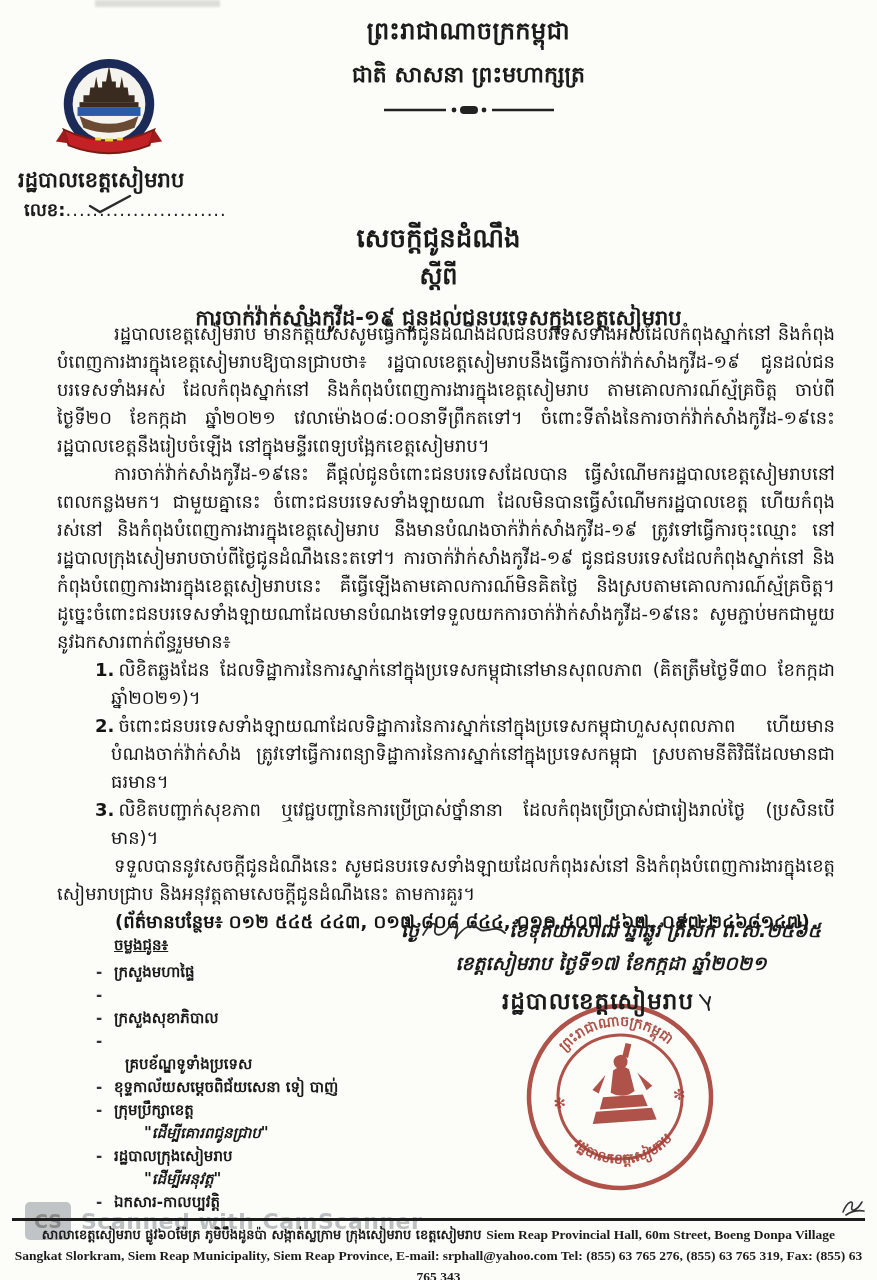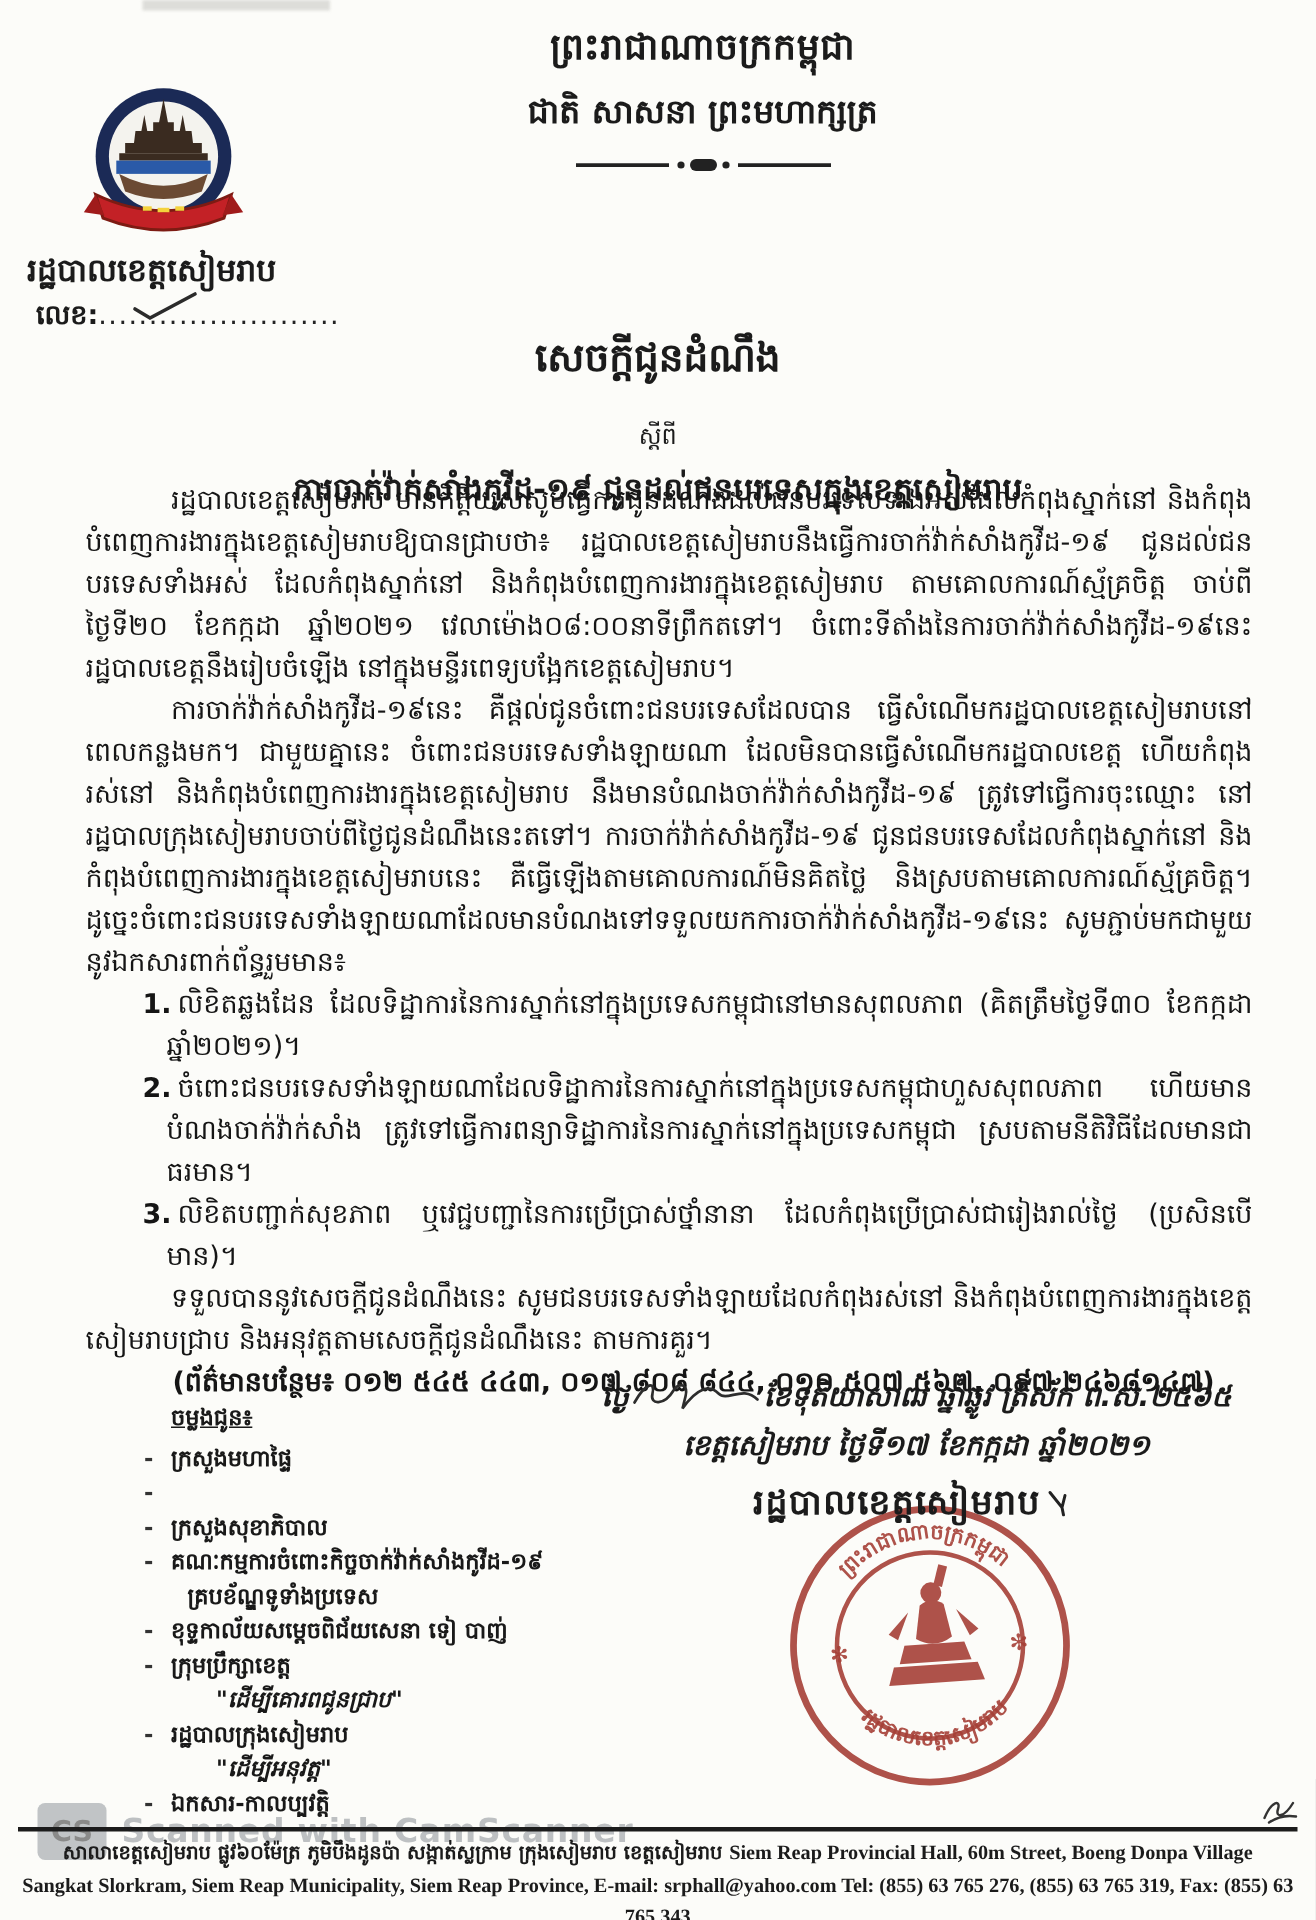--- a/index.html
+++ b/index.html
@@ -16,21 +16,21 @@
   .kingdom .divider{margin-top:8px;}
   
   .emblem{position:absolute;left:50px;top:52px;width:118px;height:118px;}
   .admin-title{position:absolute;left:18px;top:166px;font-size:21px;font-weight:800;white-space:nowrap;}
   .doc-number{position:absolute;left:24px;top:198px;font-size:18px;font-weight:700;}
   .doc-number .dots{letter-spacing:1px;font-weight:400;color:#222;}
   .doc-number svg{position:absolute;left:62px;top:-6px;}
   
   .title-block{position:absolute;top:222px;left:30px;width:817px;text-align:center;}
   .title-block .t1{font-size:26px;font-weight:800;}
-  .title-block .t2{font-size:16px;font-weight:400;margin-top:20px;}
+  .title-block .t2{font-size:24px;font-weight:700;margin-top:1px;}
   .title-block .t3{font-size:21px;font-weight:800;margin-top:8px;}
   
   .body-text{position:absolute;left:57px;top:320px;width:778px;font-size:18px;line-height:28px;text-align:justify;color:#151515;}
   .body-text p{margin:0;text-indent:57px;}
   .li{margin-left:38px;padding-left:16px;text-indent:-16px;}
   .li .num{font-weight:700;margin-right:4px;}
   .contact-line{margin-left:58px;font-weight:700;text-indent:0 !important;}
   
   .date-block{position:absolute;left:368px;top:918px;width:486px;text-align:center;font-size:19px;font-style:italic;font-weight:700;}
   .date-block .dl2{margin-top:5px;}
@@ -178,21 +178,20 @@
       </div>
     <div class="cc-row">
         <span class="dash">-</span>
       </div>
     <div class="cc-row">
         <span class="dash">-</span>
         <span>ក្រសួងសុខាភិបាល</span>
       </div>
     <div class="cc-row">
         <span class="dash">-</span>
-        <span>គណៈកម្មការចំពោះកិច្ចចាក់វ៉ាក់សាំងកូវីដ-១៩</span>
       </div>
     <div class="cc-row cont">
         <span>គ្របខ័ណ្ឌទូទាំងប្រទេស</span>
       </div>
     <div class="cc-row">
         <span class="dash">-</span>
         <span>ខុទ្ទកាល័យសម្តេចពិជ័យសេនា ទៀ បាញ់</span>
       </div>
     <div class="cc-row">
         <span class="dash">-</span>

